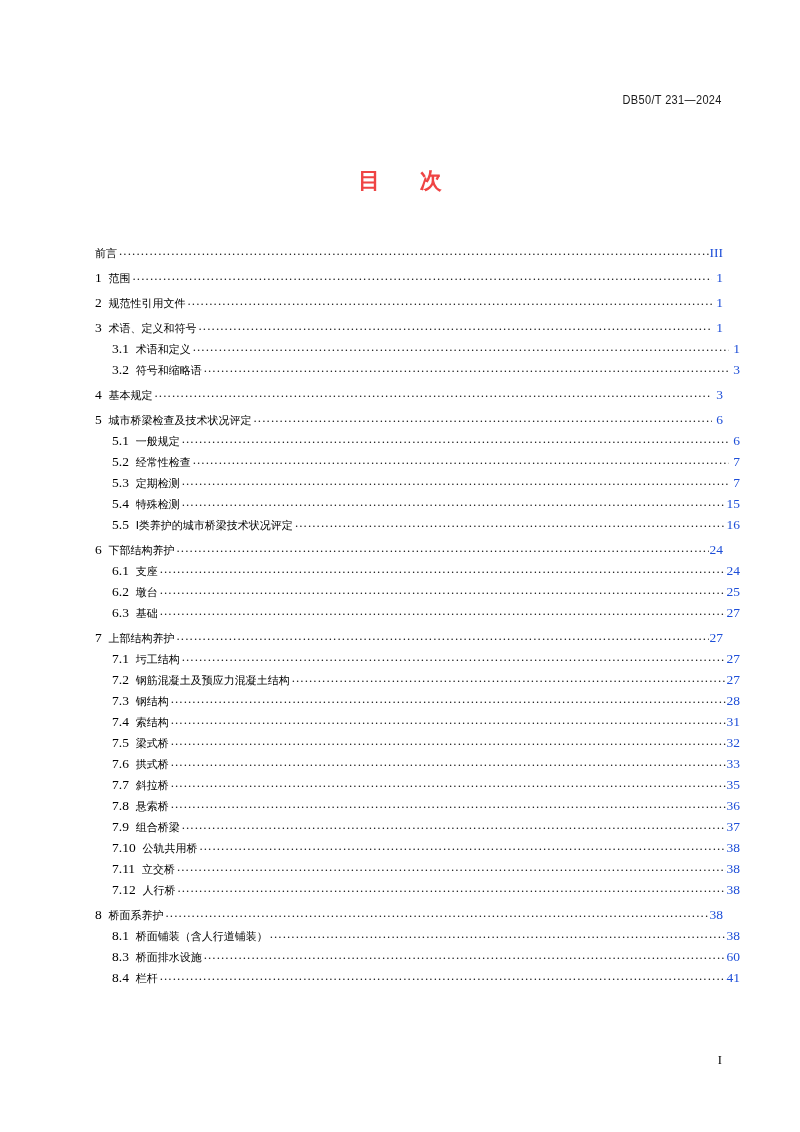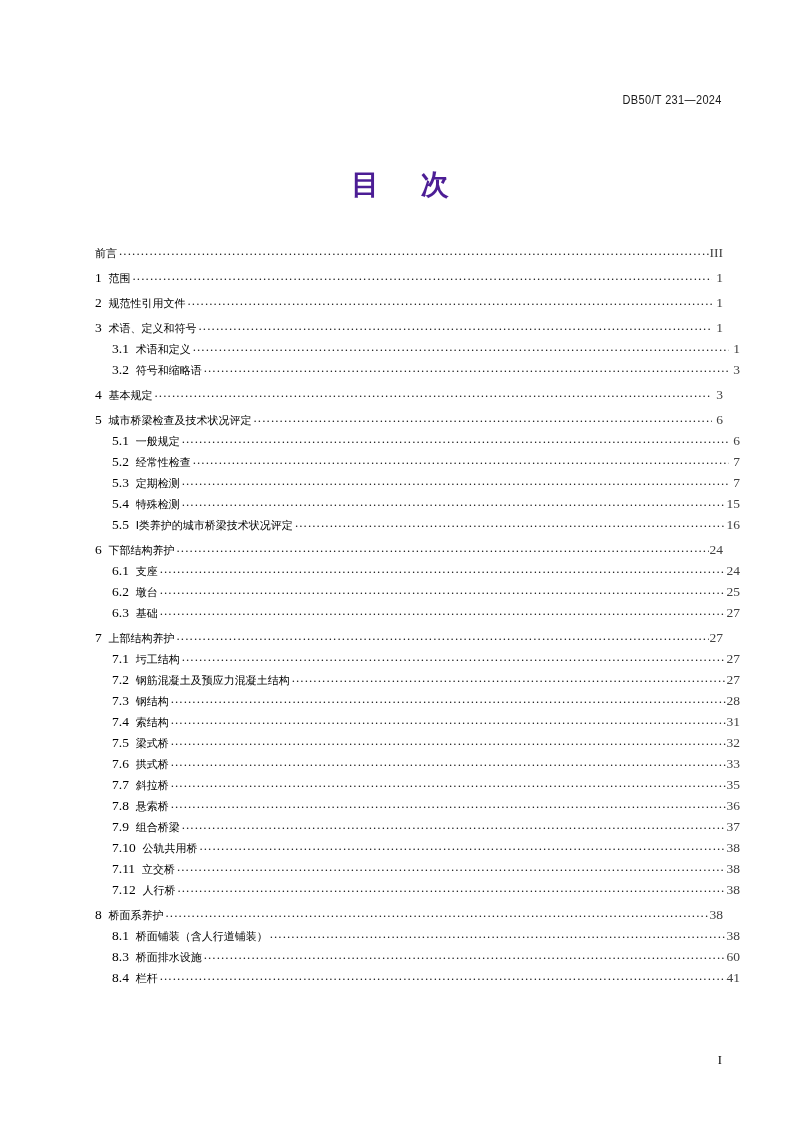--- a/index.html
+++ b/index.html
@@ -46,25 +46,25 @@
   }
 
   
   .doc-title {
     position: absolute;
     top: 166px;
     left: 0;
     width: 100%;
     text-align: center;
     font-family: "DejaVu Sans", "Liberation Sans", sans-serif;
-    font-size: 28px;
+    font-size: 22px;
     font-weight: 700;
     letter-spacing: 16px;
     text-indent: 16px;
-    color: #4c1d95;
+    color: #ef4444;
   }
 
   
   .toc {
     position: absolute;
     top: 243px;
     left: 95px;
     width: 628px;
   }
   .toc-entry {
@@ -119,21 +119,21 @@
     letter-spacing: 1.1px;
     color: #222222;
     white-space: nowrap;
   }
   .toc-page {
     flex: 0 0 auto;
     min-width: 10px;
     text-align: right;
     font-family: "Liberation Serif", "DejaVu Serif", serif;
     font-size: 13.5px;
-    color: #404040;
+    color: #1d4ed8;
   }
 
   
   .page-footer {
     position: absolute;
     bottom: 64px;
     left: 95px;
     right: 78px;
     display: flex;
     justify-content: flex-end;

